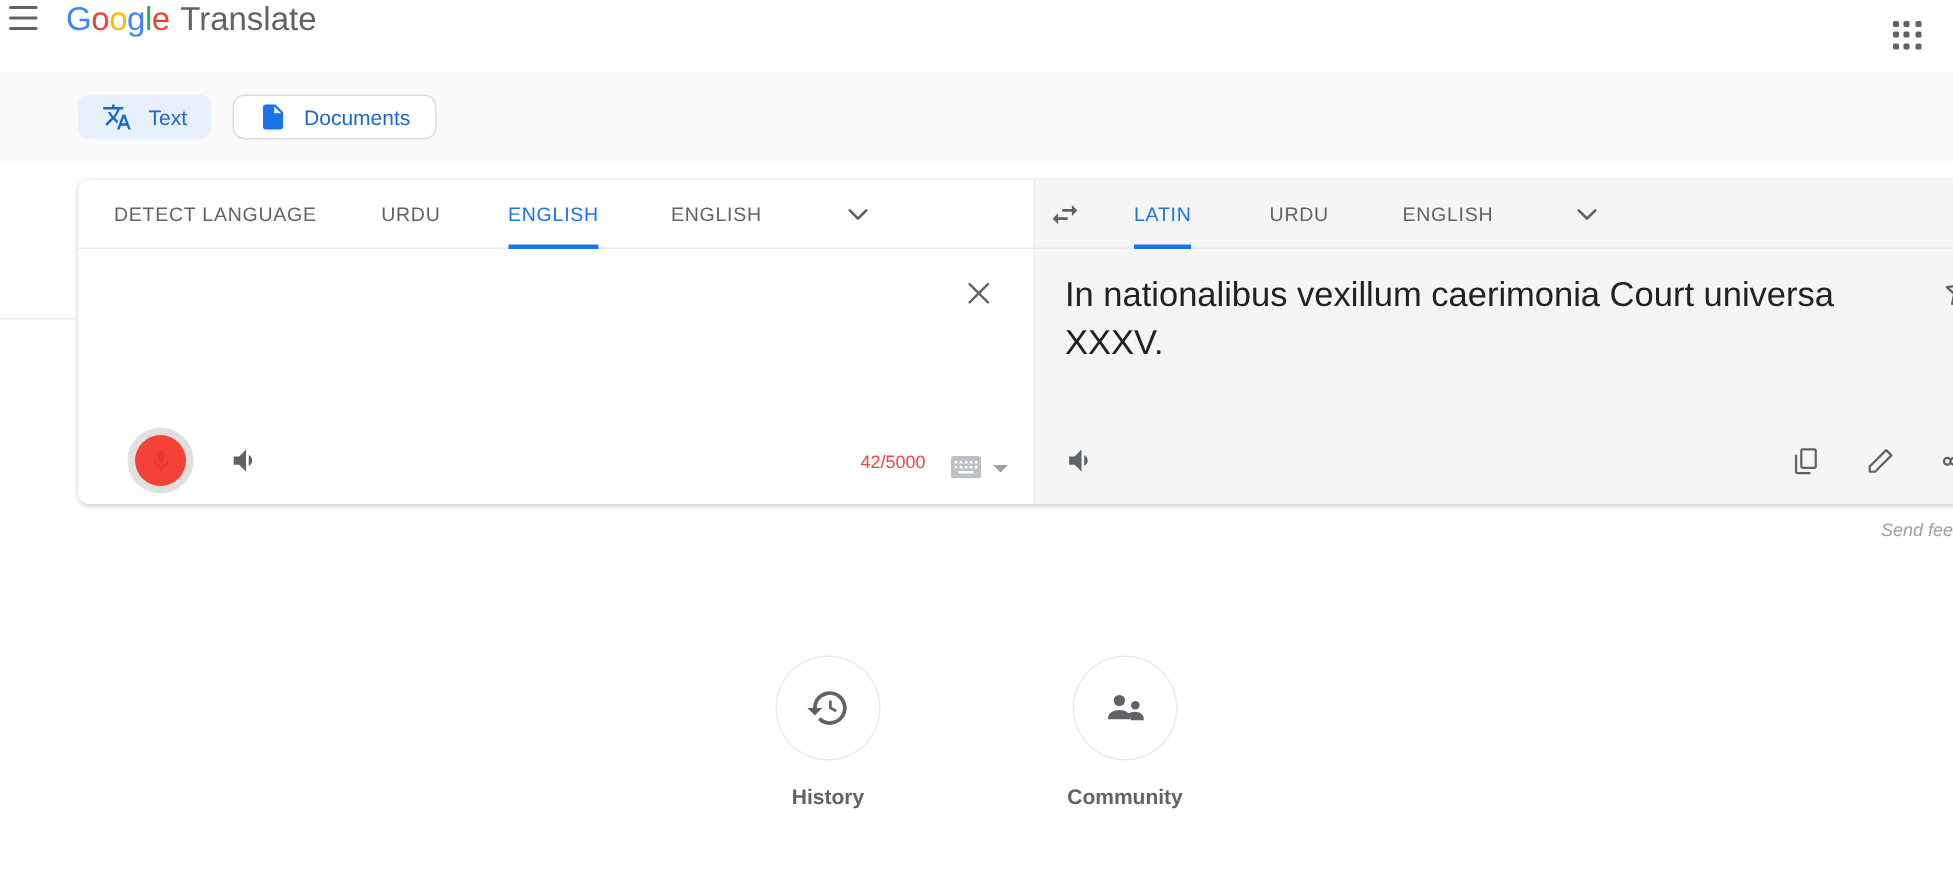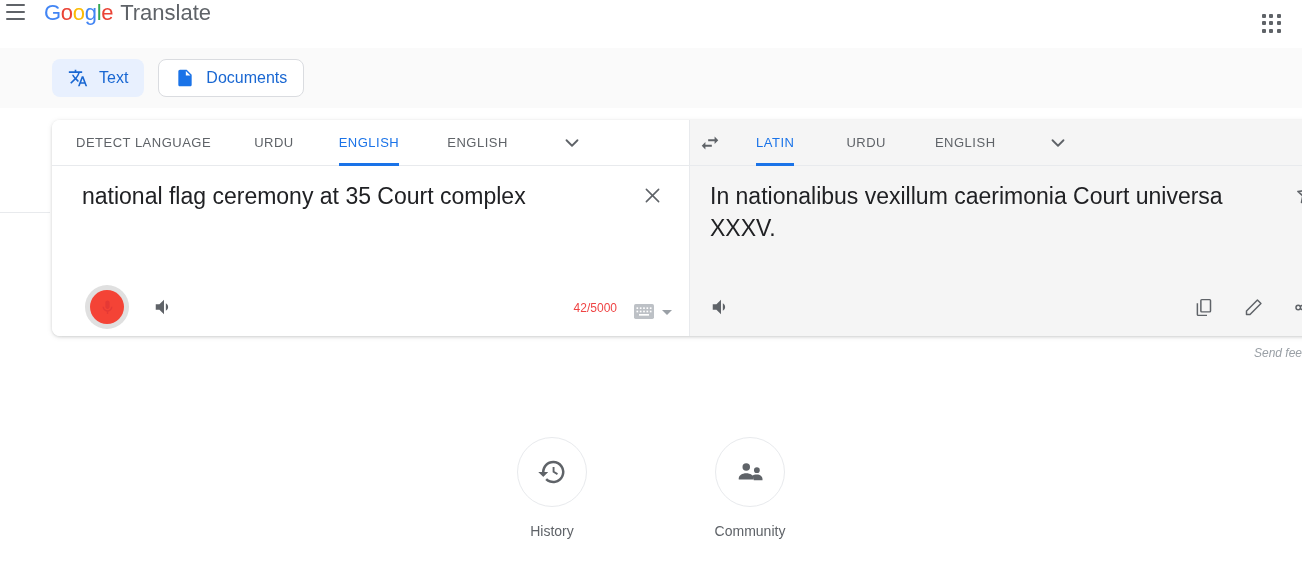--- a/index.html
+++ b/index.html
@@ -53,23 +53,23 @@
   }
 
   
   .modebar {
     position: absolute; top: 48px; left: 0;
     width: 1302px; height: 60px;
     background: #fafafa;
     display: flex; align-items: center;
   }
   .mode-chip {
-    height: 38px; display: flex; align-items: center;
+    height: 30px; display: flex; align-items: center;
     border-radius: 8px; padding: 0 16px; cursor: pointer;
-    font-size: 16px; font-weight: 500;
+    font-size: 14px; font-weight: 500;
   }
   .mode-chip.active {
     background: #e8f0fe; color: #1967d2; margin-left: 52px;
   }
   .mode-chip.inactive {
     background: #ffffff; color: #1967d2; border: 1px solid #dadce0; margin-left: 14px;
   }
   .mode-chip .mi { margin-right: 11px; display: flex; align-items: center; }
 
   
@@ -185,21 +185,21 @@
     position: absolute; top: 346px; right: 0px;
     font-size: 12px; font-style: italic; color: #9aa0a6;
     white-space: nowrap;
   }
 
   
   .shortcuts {
     position: absolute; top: 437px; left: 0; width: 1302px;
     display: flex; justify-content: center; gap: 64px;
   }
-  .shortcut { width: 134px; text-align: center; cursor: pointer; }
+  .shortcut { width: 134px; text-align: center; cursor: pointer; font-weight: bold; }
   .shortcut .circle {
     width: 70px; height: 70px; border-radius: 50%;
     border: 1px solid #e8eaed; background: #ffffff;
     margin: 0 auto; display: flex; align-items: center; justify-content: center;
   }
   .shortcut .lbl {
     margin-top: 16px; font-size: 14px; color: #5f6368;
   }
 
   .edge-line {
@@ -263,21 +263,20 @@
       <div class="lang-tab" style="margin-left:43px;">URDU</div>
       <div class="lang-tab active" style="margin-left:45px;">ENGLISH</div>
       <div class="lang-tab" style="margin-left:48px;">ENGLISH</div>
       <div class="chev" style="margin-left:46px;">
         <svg width="22" height="22" viewBox="0 0 24 24" fill="none" stroke="#5f6368" stroke-width="2" stroke-linecap="round" stroke-linejoin="round">
             <polyline points="6 9 12 15 18 9"></polyline>
           </svg>
       </div>
     </div>
 
-    <div class="src-text">national flag ceremony at 35 Court complex</div>
 
     <div class="clear-btn">
       <svg width="21" height="21" viewBox="0 0 24 24" fill="none" stroke="#5f6368" stroke-width="1.8" stroke-linecap="round">
           <line x1="5" y1="5" x2="19" y2="19"></line>
           <line x1="19" y1="5" x2="5" y2="19"></line>
         </svg>
     </div>
 
     <div class="footer-left">
       <div class="mic-wrap">

